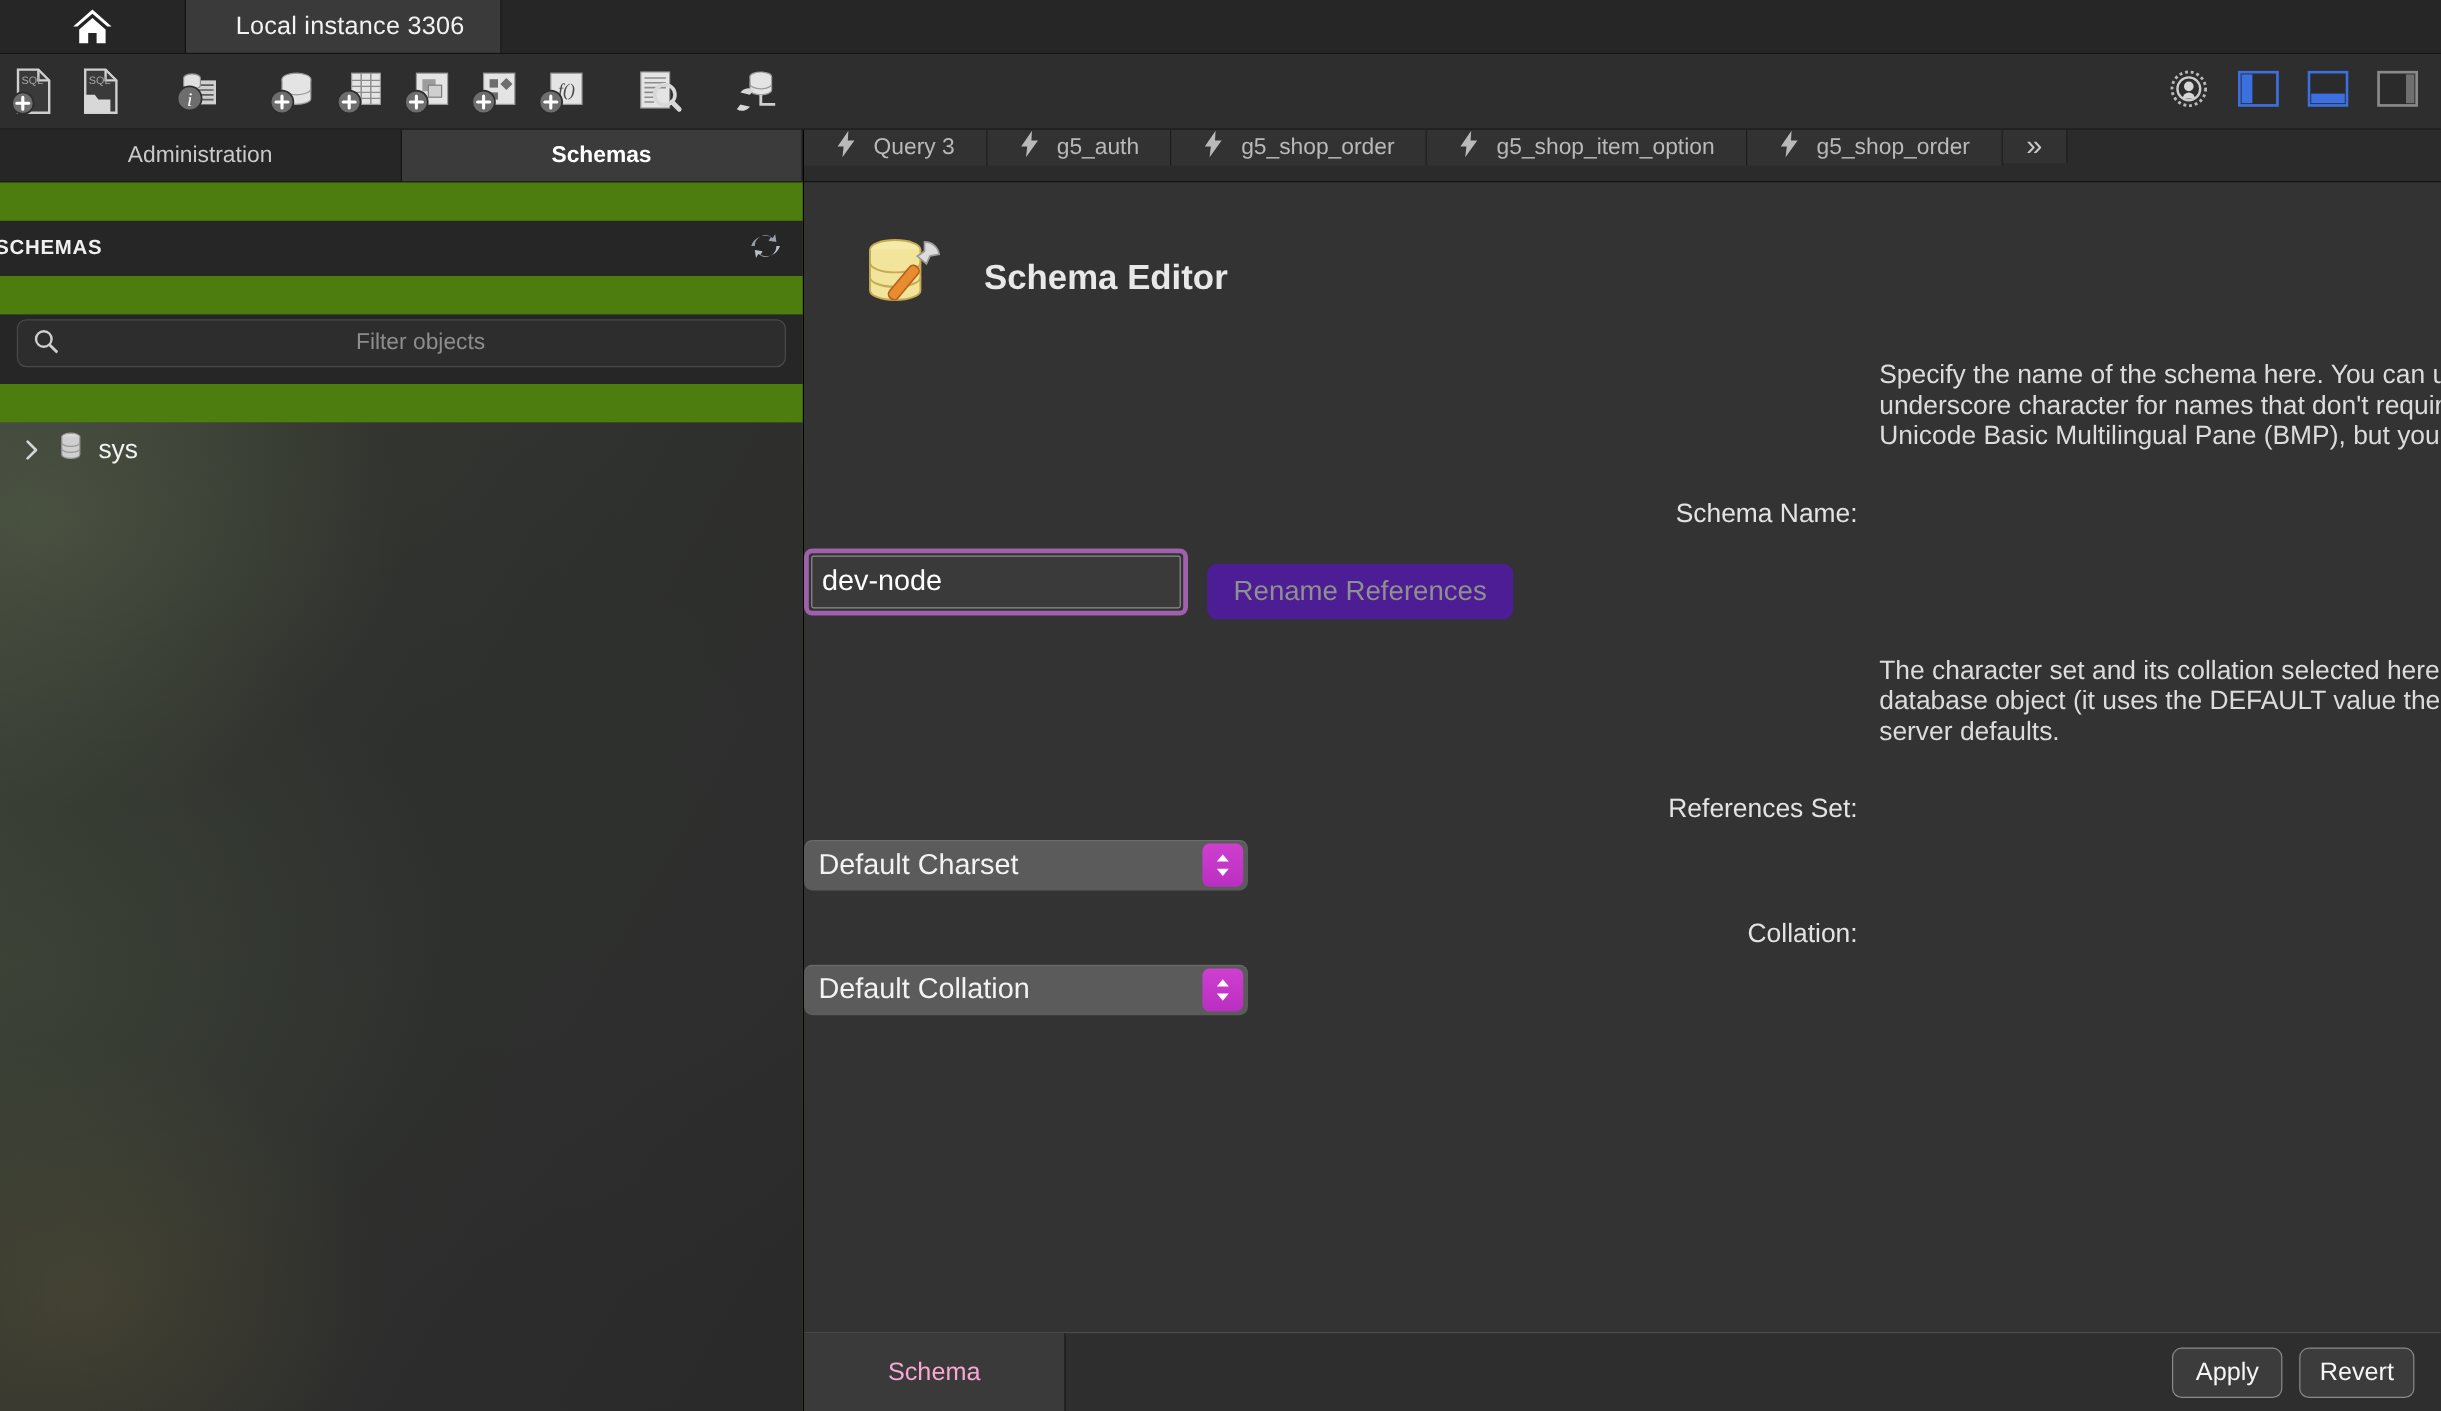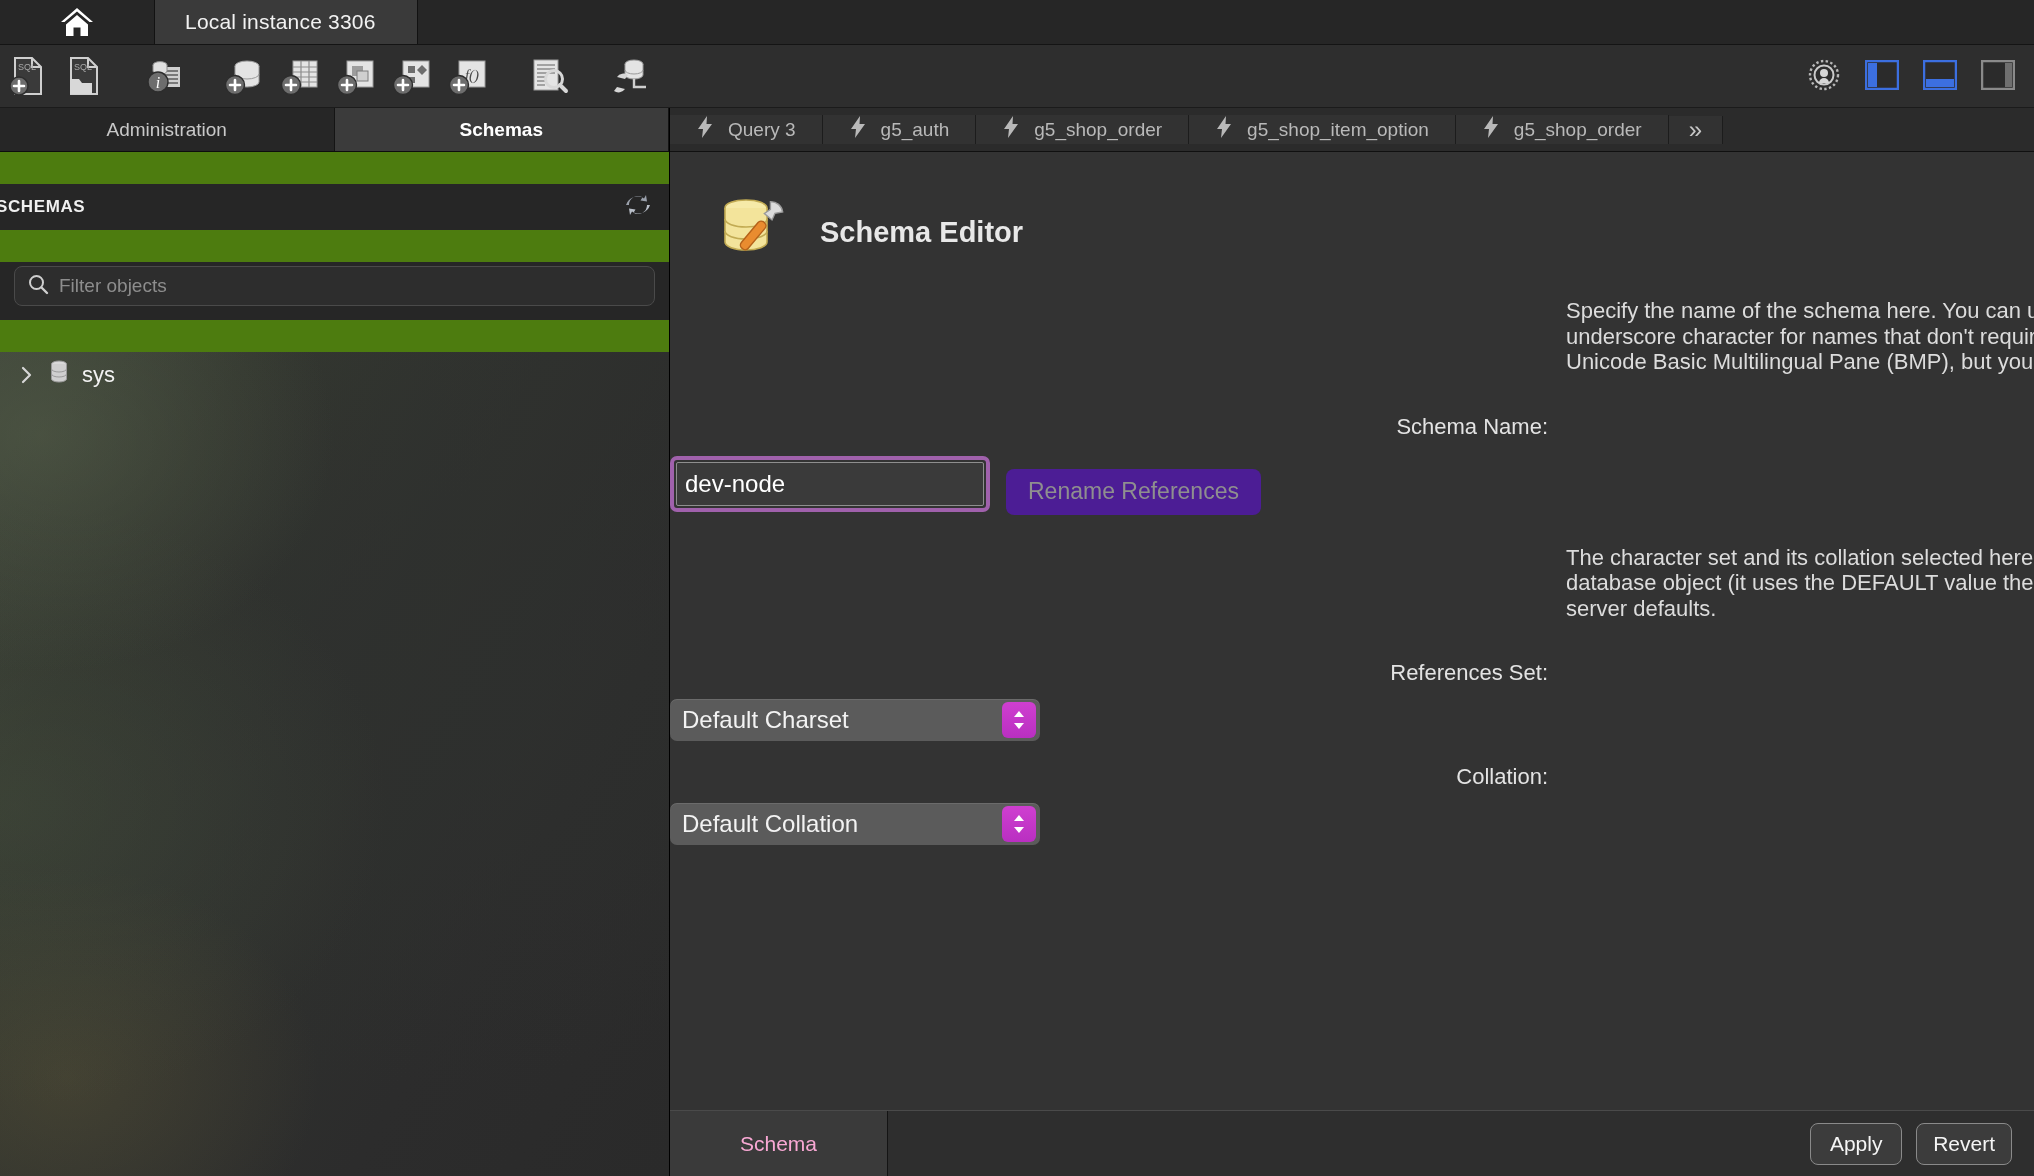--- a/index.html
+++ b/index.html
@@ -20,21 +20,21 @@
     display: flex; align-items: stretch;
     border-bottom: 1px solid #141414;
   }
   .home-tab {
     width: 155px; display: flex; align-items: center; justify-content: center;
     background: #262626; border-right: 1px solid #121212;
   }
   .home-icon { width: 38px; height: 34px; display: block; }
   .instance-tab {
     min-width: 263px; padding: 0 30px;
-    display: flex; align-items: center; justify-content: flex-start;
+    display: flex; align-items: center; justify-content: flex-end;
     background: #3a3a3a;
     border-right: 1px solid #121212;
     color: #f2f2f2; font-size: 21px; letter-spacing: .2px;
   }
   .tabstrip-rest { flex: 1; background: #262626; }
 
   
   .toolbar {
     height: 63px; min-height: 63px;
     background: #2e2e2e;
@@ -93,21 +93,21 @@
   .refresh-btn { margin-left: auto; width: 34px; height: 34px; display:flex; align-items:center; justify-content:center; }
 
   .filter-wrap { background: #262626; padding: 4px 14px 14px 14px; }
   .filter-box {
     height: 40px; border: 1px solid #4a4a4a; border-radius: 8px;
     background: #2d2d2d; display: flex; align-items: center; padding: 0 12px;
     gap: 10px;
   }
   .filter-input {
     flex: 1; background: transparent; border: none; outline: none;
-    color: #e6e6e6; font-size: 19px; font-family: "Liberation Sans", sans-serif;
+    color: #e6e6e6; font-size: 19px; font-family: "Liberation Sans", sans-serif; text-align: center;
   }
   .filter-input::placeholder { color: #8d8d8d; }
 
   .tree {
     flex: 1; overflow: hidden; position: relative;
     background:
       radial-gradient(ellipse 420px 340px at 6% 10%, rgba(86,96,74,.55), transparent 70%),
       radial-gradient(ellipse 520px 420px at 2% 55%, rgba(70,80,62,.45), transparent 72%),
       radial-gradient(ellipse 360px 300px at 10% 88%, rgba(96,88,56,.40), transparent 70%),
       radial-gradient(ellipse 640px 520px at 62% 40%, rgba(46,48,46,.9), transparent 78%),
@@ -115,21 +115,21 @@
   }
   .tree-row { display: flex; align-items: center; height: 46px; padding-left: 18px; gap: 12px; }
   .tree-chevron { width: 18px; display:flex; align-items:center; justify-content:center; }
   .tree-label { font-size: 22px; color: #f2f2f2; }
 
   
   .editor-pane { flex: 1; display: flex; flex-direction: column; min-width: 0; background: #333333; }
 
   .editor-tabs {
     height: 44px; min-height: 44px;
-    display: flex; align-items: center;
+    display: flex; align-items: flex-start;
     background: #2b2b2b; border-bottom: 1px solid #101010;
   }
   .etab {
     display: flex; align-items: center; gap: 14px;
     padding: 0 26px;
     border-right: 1px solid #1c1c1c;
     color: #b9b9b9; font-size: 19px;
     background: #323232;
     white-space: nowrap;
   }

